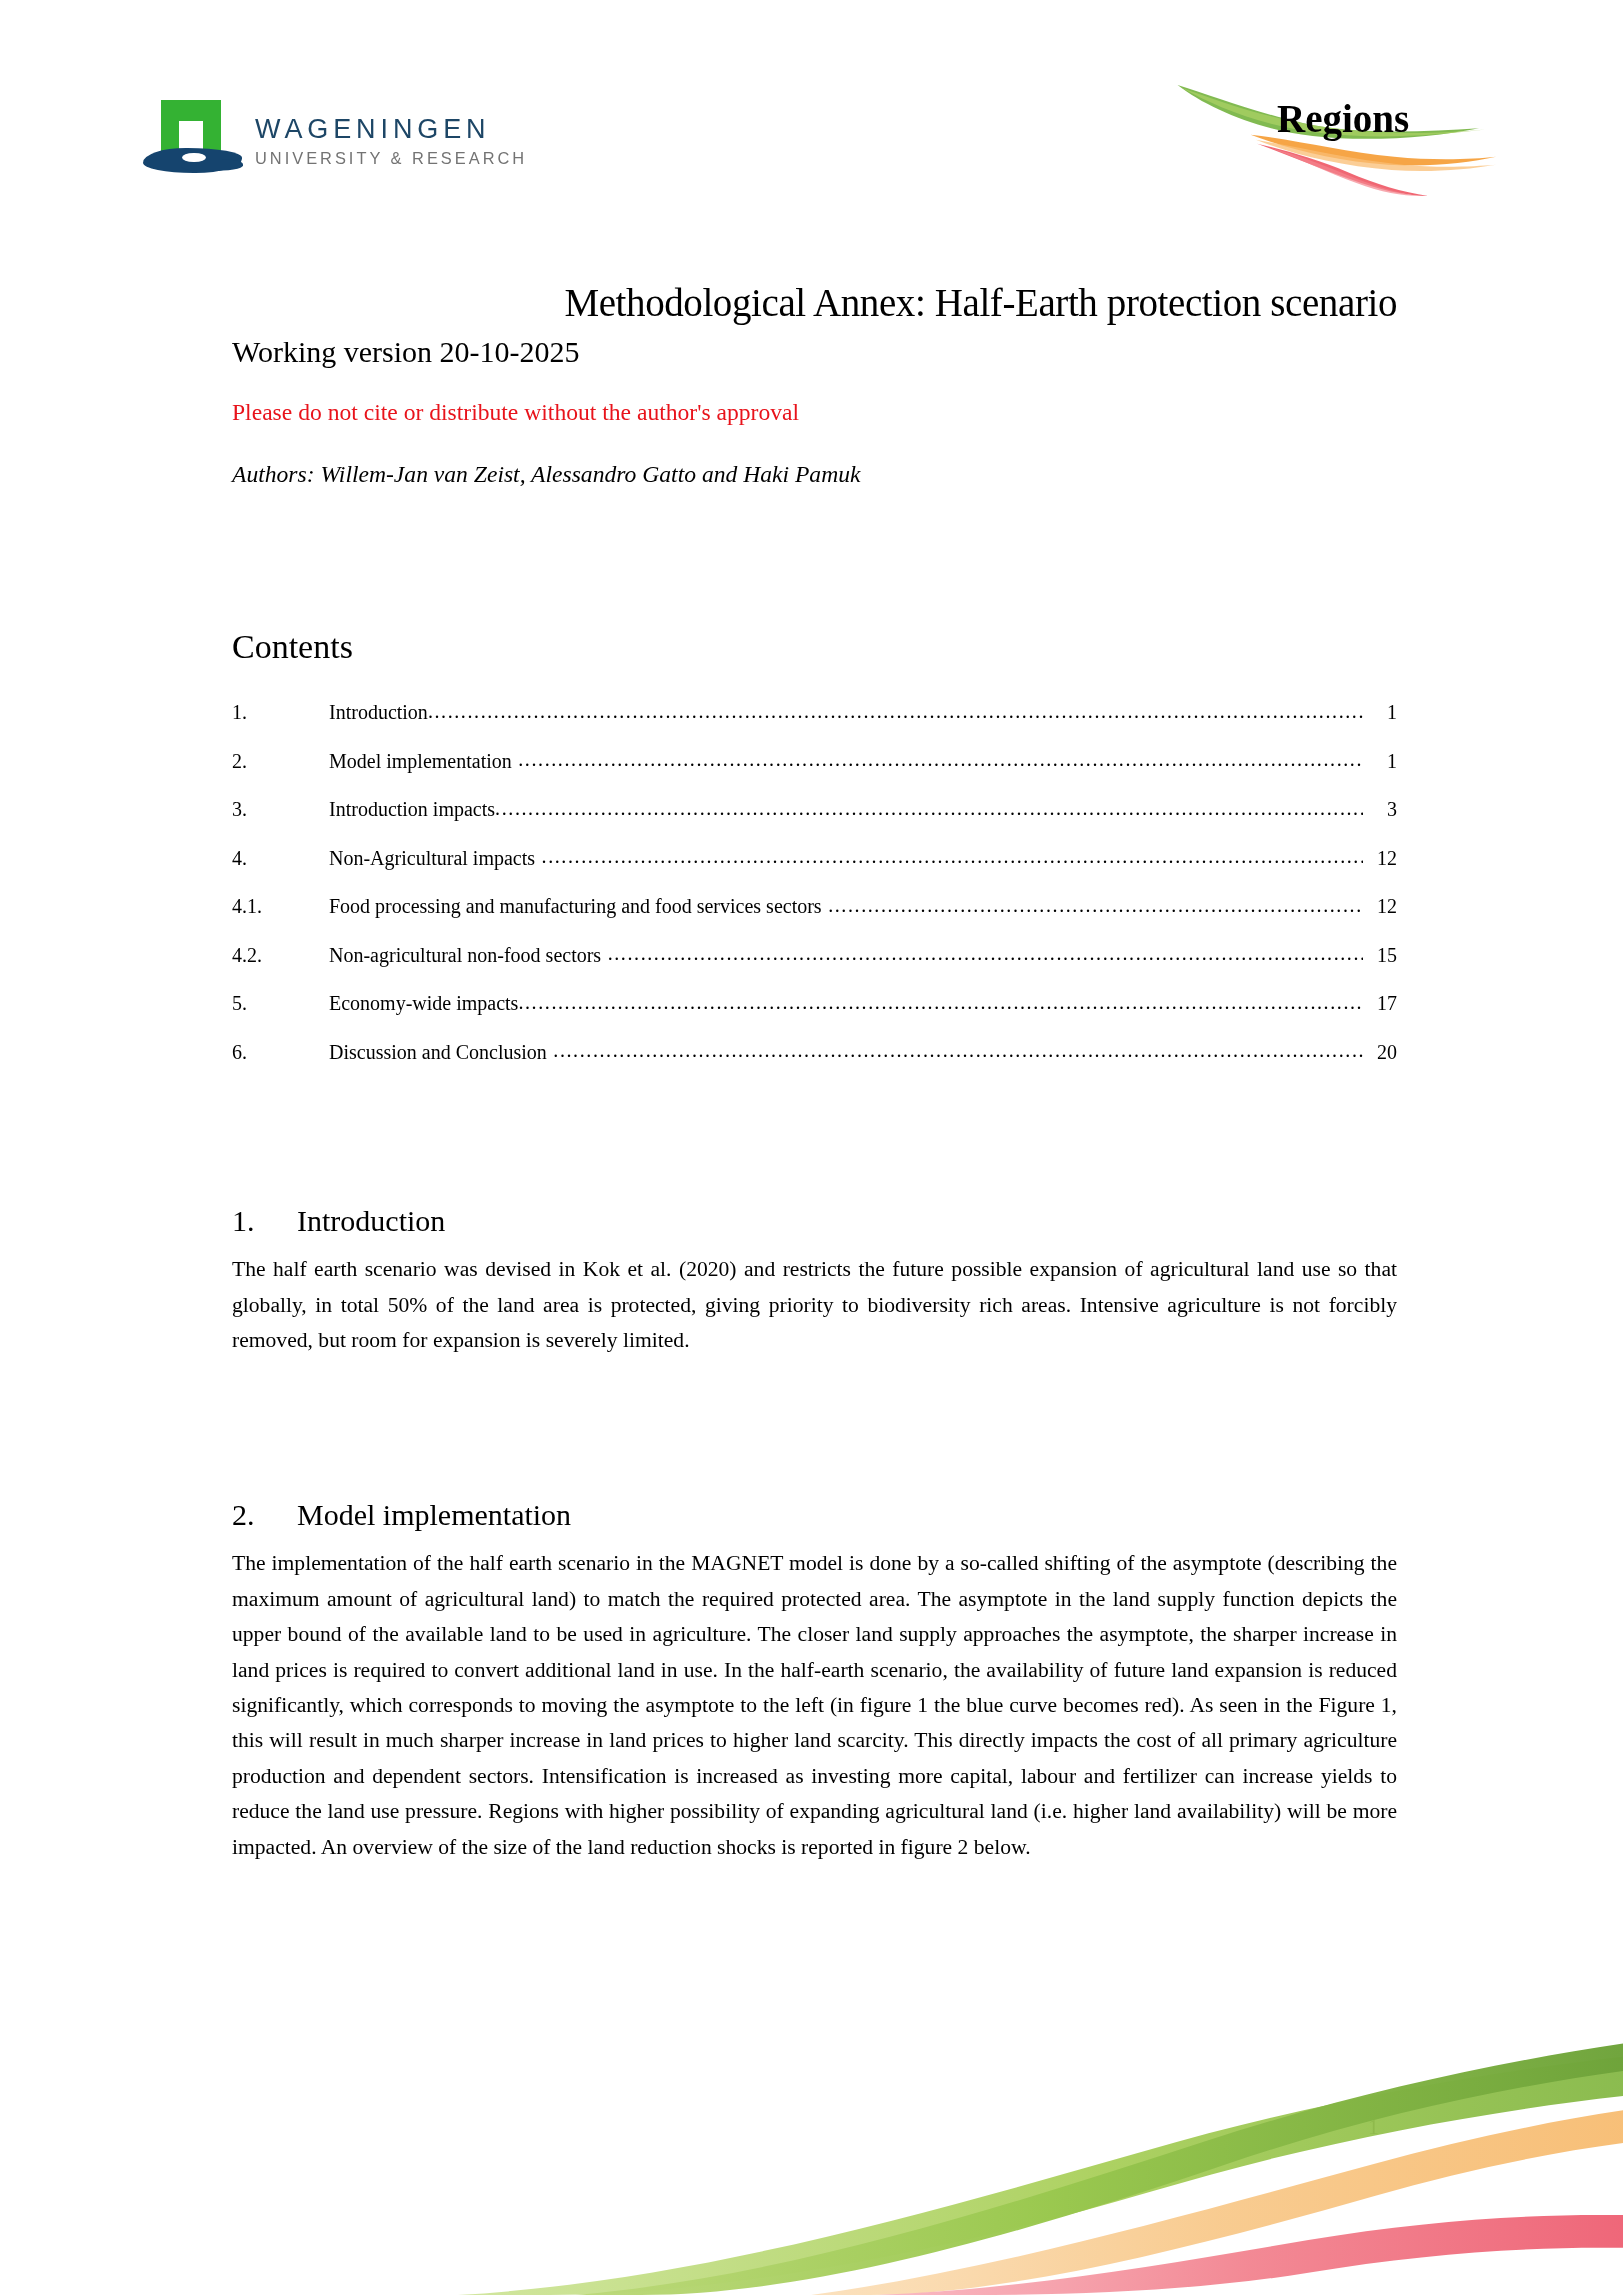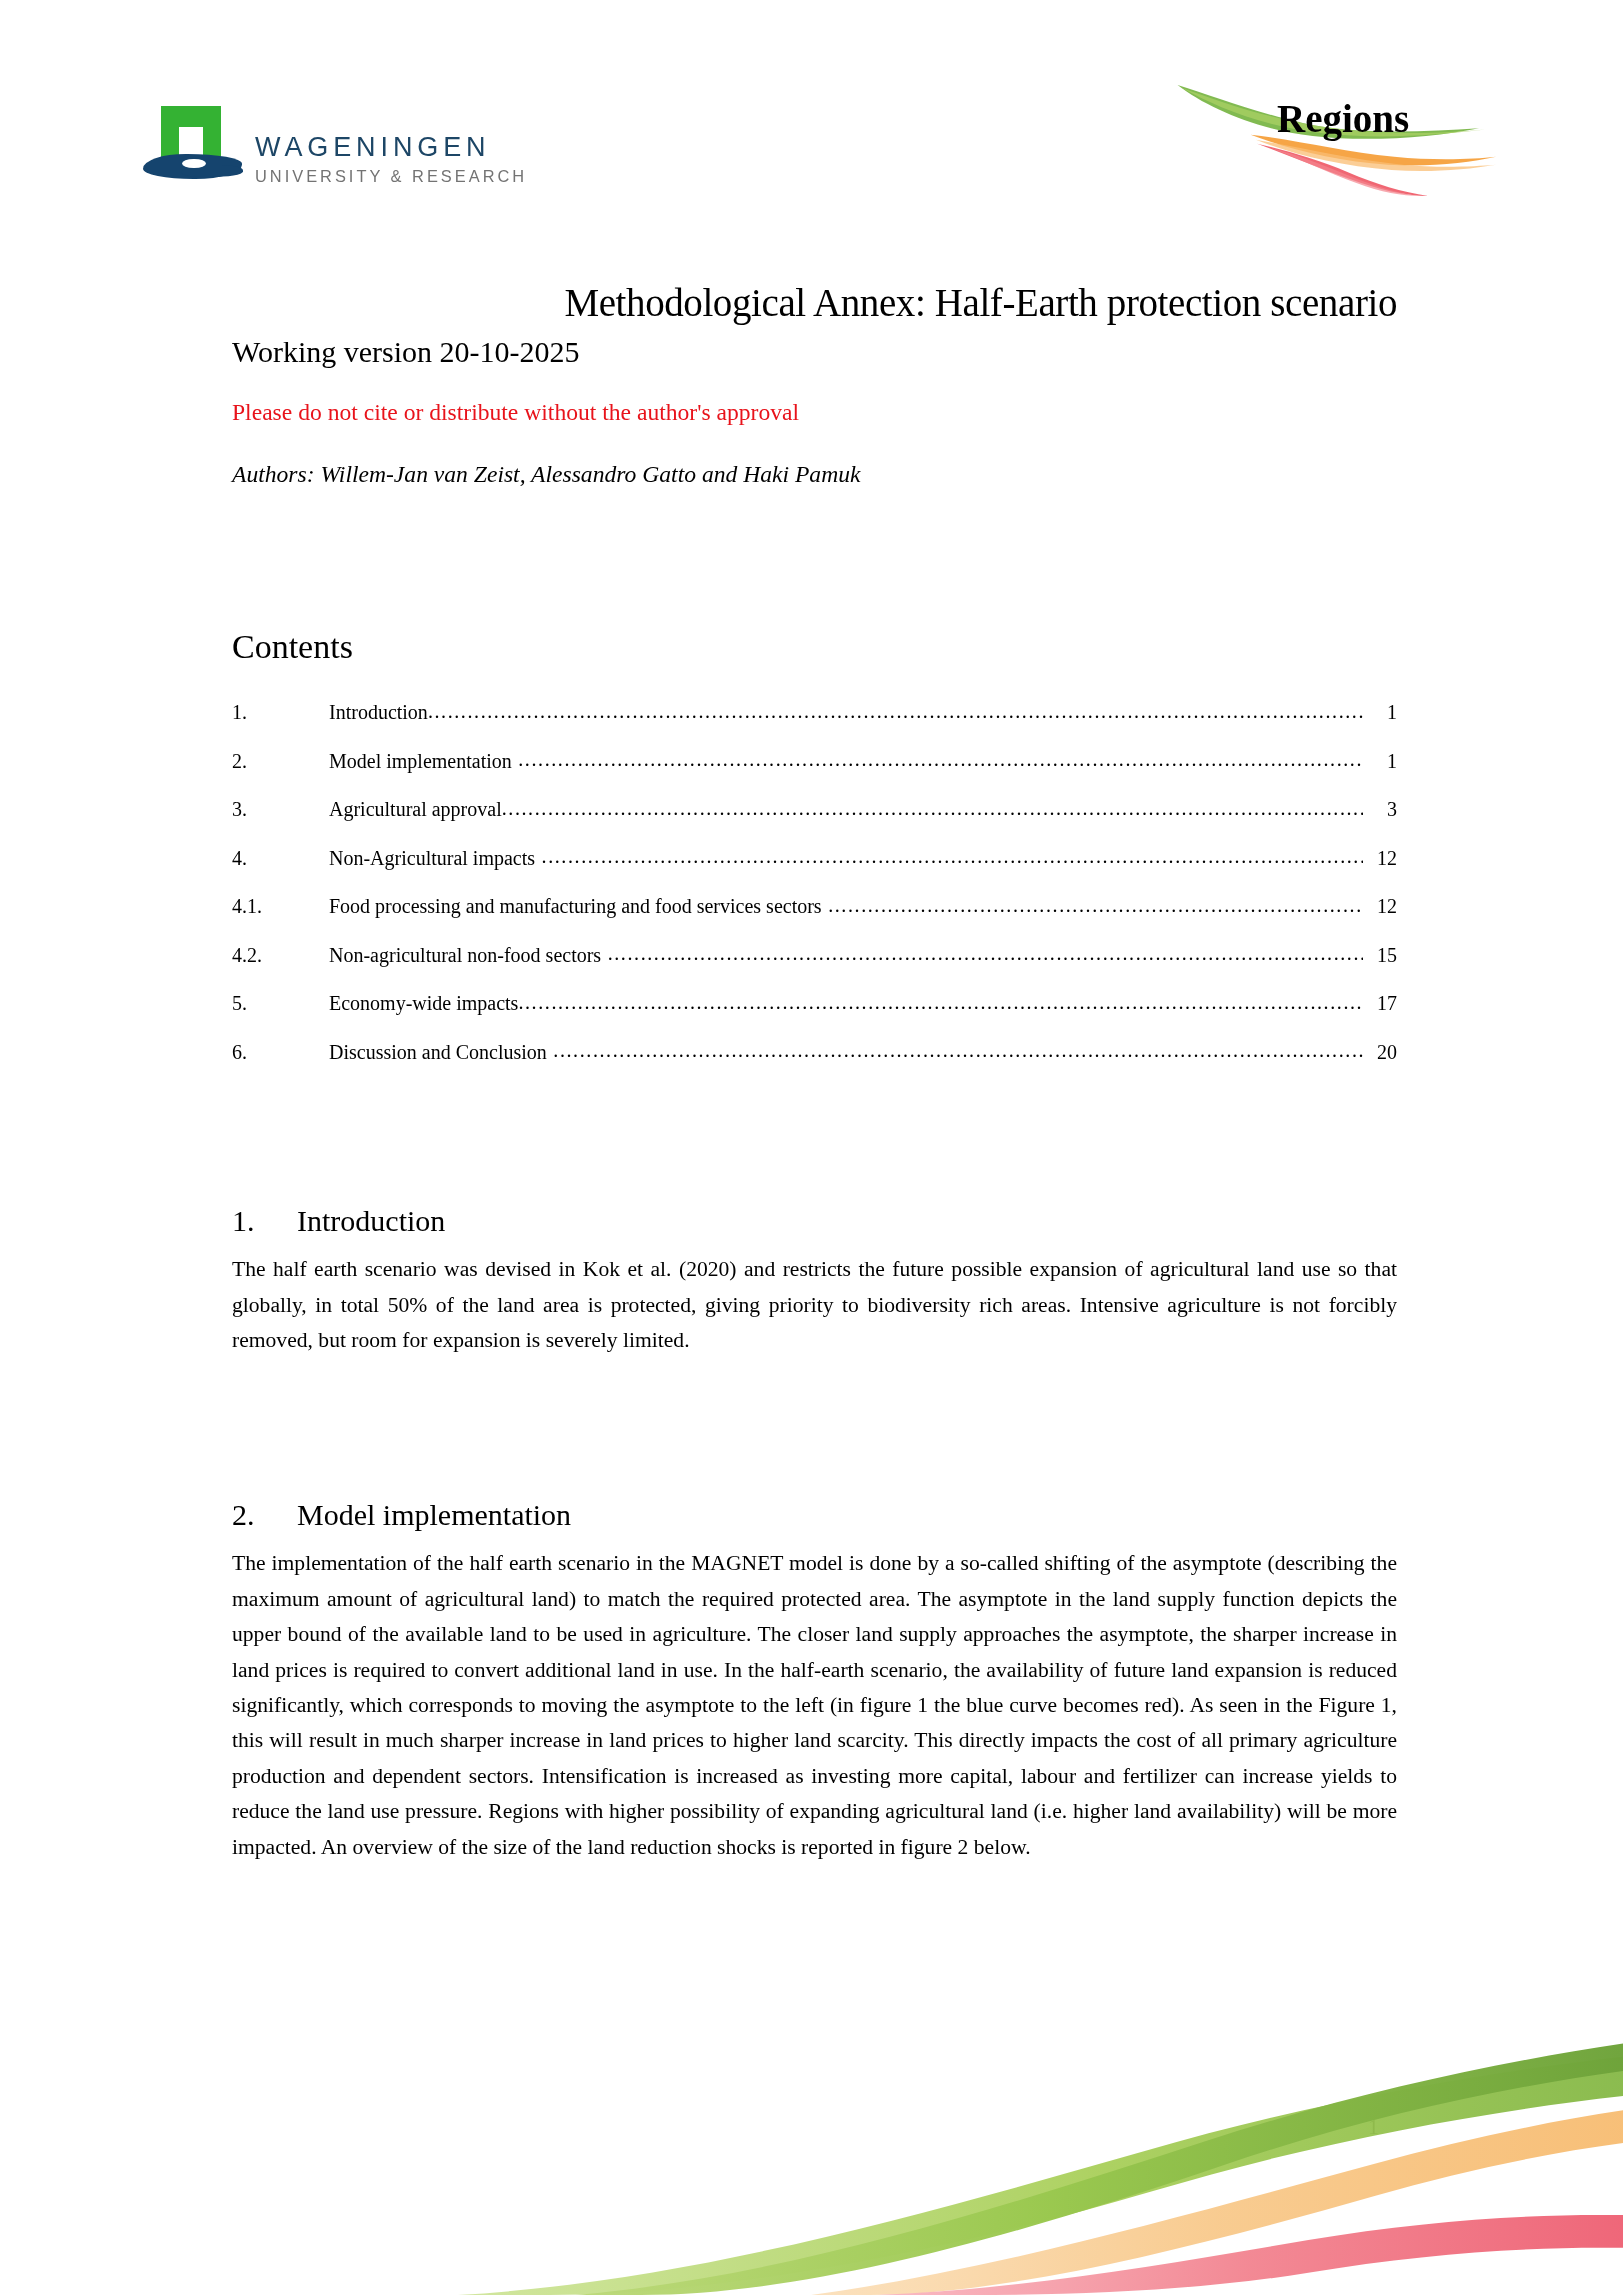--- a/index.html
+++ b/index.html
@@ -24,22 +24,21 @@
     position: absolute;
     top: 0; left: 0;
     width: 1623px;
     height: 262px;
   }
   #wur-logo {
     position: absolute;
     left: 143px;
     top: 97px;
     display: flex;
-    align-items: flex-end;
-    margin-top: 6px;
+    align-items: center;
   }
   #wur-mark {
     position: relative;
     width: 99px;
     height: 82px;
     flex: 0 0 auto;
   }
   #wur-mark .arch {
     position: absolute;
     left: 17.7px;
@@ -303,21 +302,21 @@
 
     <div class="toc-row sp-before">
       <span class="toc-num">2.</span>
       <span class="toc-label">Model implementation</span>
       <span class="toc-dots">...............................................................................................................................................................................................</span>
       <span class="toc-page">1</span>
     </div>
 
     <div class="toc-row">
       <span class="toc-num">3.</span>
-      <span class="toc-label">Agricultural approval</span>
+      <span class="toc-label">Introduction impacts</span>
       <span class="toc-dots">...............................................................................................................................................................................................</span>
       <span class="toc-page">3</span>
     </div>
 
     <div class="toc-row sp-before">
       <span class="toc-num">4.</span>
       <span class="toc-label">Non-Agricultural impacts</span>
       <span class="toc-dots">...............................................................................................................................................................................................</span>
       <span class="toc-page">12</span>
     </div>

